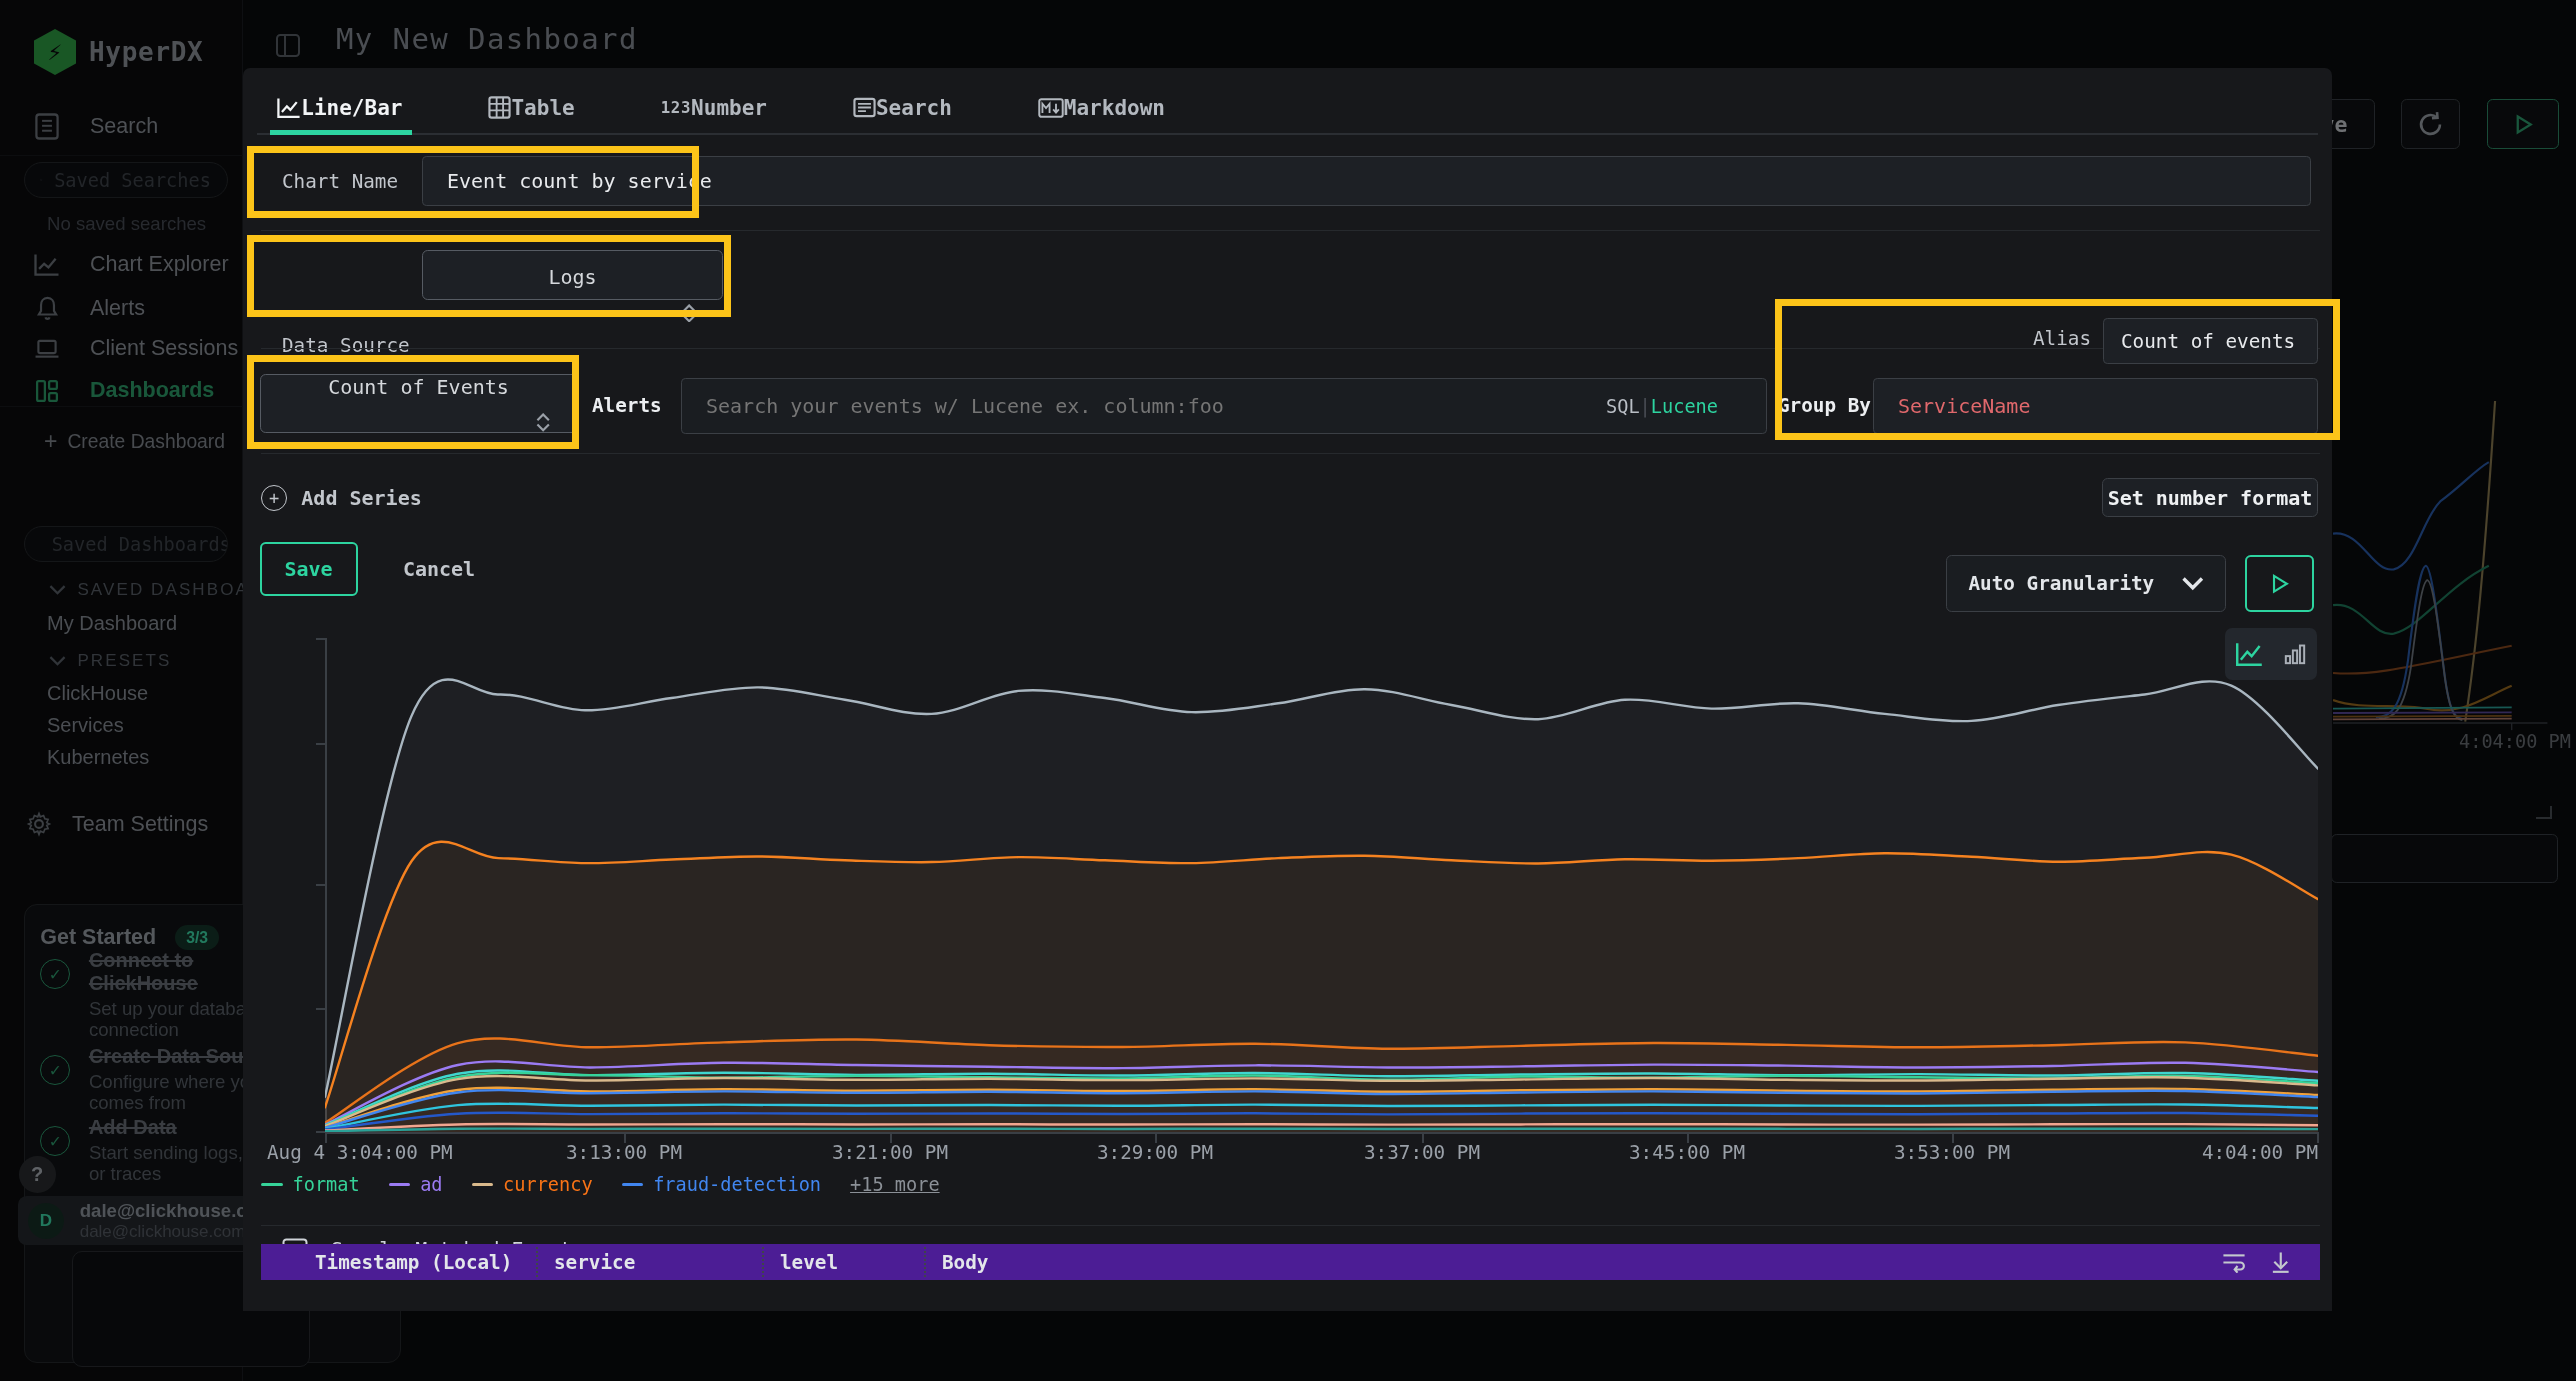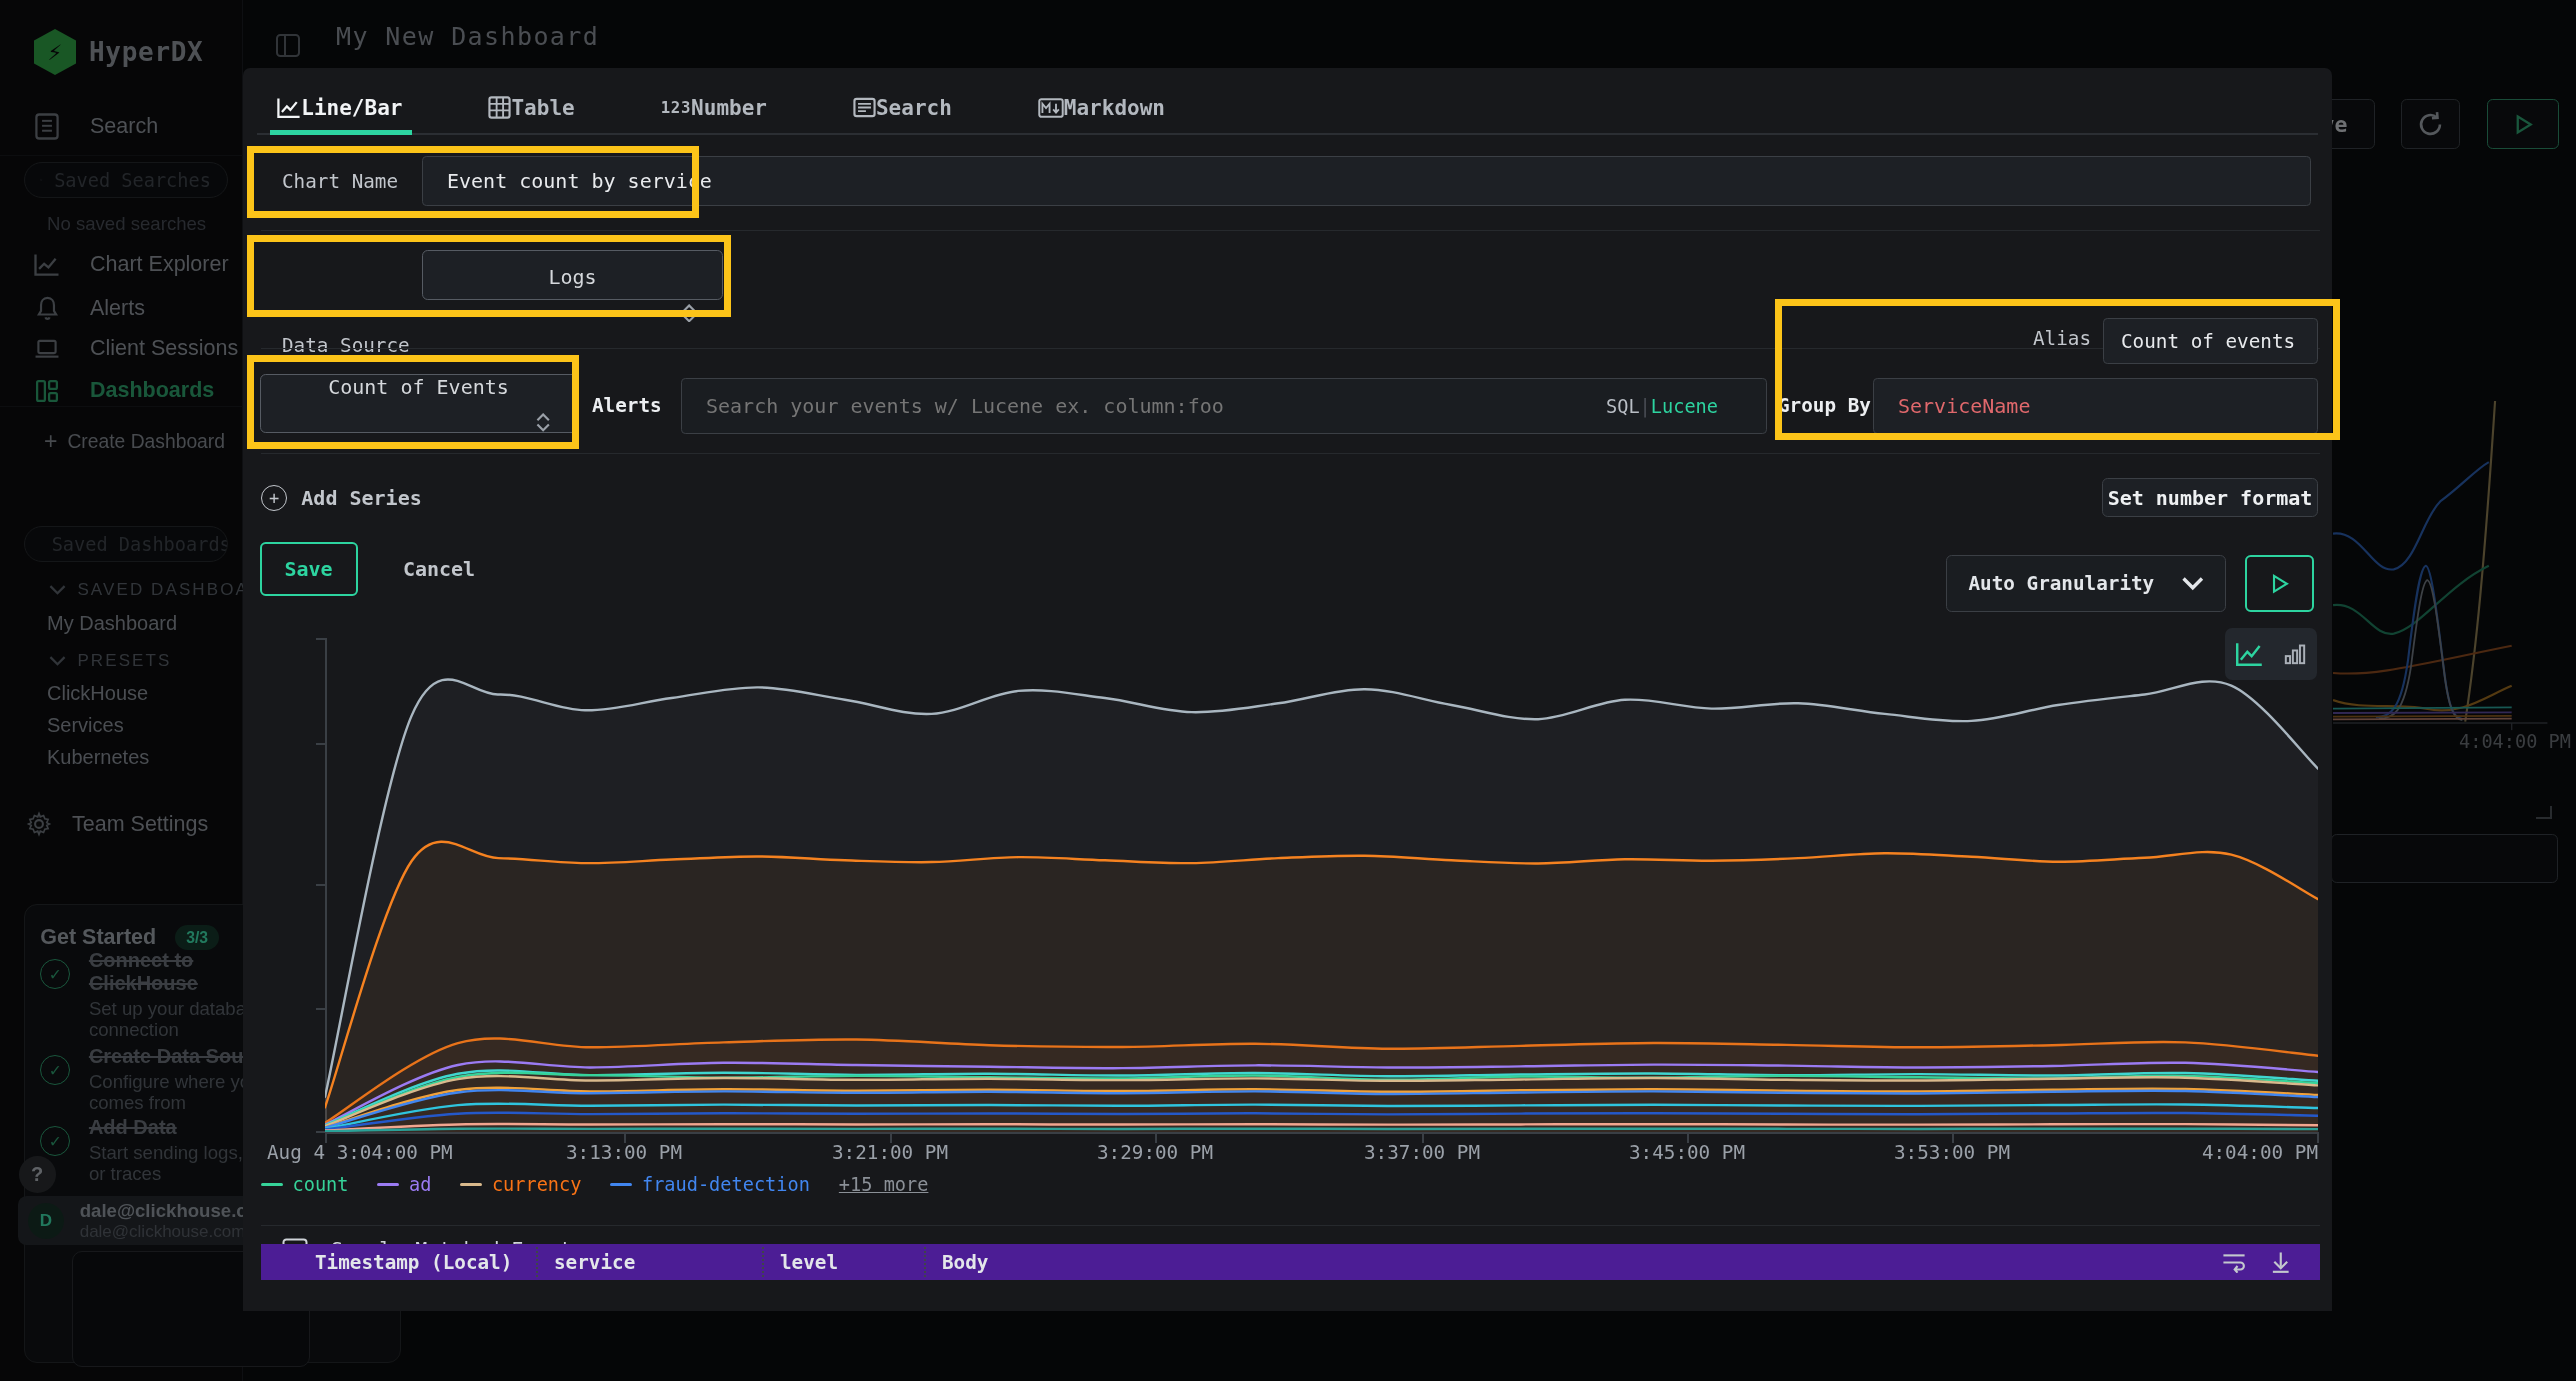--- a/index.html
+++ b/index.html
@@ -51,21 +51,21 @@
   .help-circle{position:absolute;left:18.6px;top:1156px;width:37px;height:37px;border-radius:50%;background:#2a2d31;color:#aeb3ba;font:bold 20px var(--sans);display:flex;align-items:center;justify-content:center;}
   .user-pill{position:absolute;left:18px;top:1196px;width:283px;height:49px;background:#26292e;border-radius:8.6px;display:flex;align-items:center;gap:15.7px;padding:0 10px;}
   .avatar{width:36px;height:36px;border-radius:50%;background:#173027;color:#3ddba9;font:bold 17px var(--sans);display:flex;align-items:center;justify-content:center;flex:none;}
   .user-email{font:bold 18.6px var(--sans);color:#9098a0;white-space:nowrap;}
   .user-email-sub{font:17px var(--sans);color:#565c64;white-space:nowrap;}
   .user-menu-outline{position:absolute;left:72px;top:1251px;width:238px;height:116px;border:1.4px solid #2a2d32;border-radius:10px;background:#0e1013;}
 
   
   .collapse-btn{position:absolute;left:276px;top:34px;width:24px;height:23px;border:2.1px solid #595f66;border-radius:4.3px;}
   .collapse-btn::after{content:"";position:absolute;left:6.4px;top:0;width:2.1px;height:100%;background:#595f66;}
-  .page-title{position:absolute;left:336px;top:21.5px;font:23px 29px var(--mono);font-size:25px;color:#878d95;letter-spacing:1.4px;white-space:nowrap;}
+  .page-title{position:absolute;left:336px;top:21.5px;font:23px 29px var(--mono);font-size:29px;color:#878d95;letter-spacing:1.4px;white-space:nowrap;}
   .tb-btn{position:absolute;top:99px;height:50px;border:1.4px solid #3a3f45;border-radius:5.7px;background:#101214;color:#c9ccd1;display:flex;align-items:center;justify-content:center;font:bold 21.5px var(--mono);}
   .tb-btn.green{border-color:#2e8b67;color:#2e9e6f;}
 
   
   .bg-strip{position:absolute;left:2333px;top:401px;width:243px;height:401px;}
   .bg-xlabel{position:absolute;left:2459px;top:731px;font:18.6px var(--mono);color:#6b7076;white-space:nowrap;}
   .bg-input{position:absolute;left:2331px;top:834px;width:227px;height:49px;border:1.4px solid #3a3f45;border-radius:5.7px;background:#0e1013;}
   .bg-resize{position:absolute;left:2536px;top:806px;width:15.7px;height:13px;border-right:2.9px solid #4a4f55;border-bottom:2.9px solid #4a4f55;}
 
   
@@ -493,21 +493,21 @@
     <div class="xlab" style="left:647px;transform:translateX(-50%);">3:21:00 PM</div>
     <div class="xlab" style="left:912px;transform:translateX(-50%);">3:29:00 PM</div>
     <div class="xlab" style="left:1179px;transform:translateX(-50%);">3:37:00 PM</div>
     <div class="xlab" style="left:1444px;transform:translateX(-50%);">3:45:00 PM</div>
     <div class="xlab" style="left:1709px;transform:translateX(-50%);">3:53:00 PM</div>
     <div class="xlab" style="left:2075px;transform:translateX(-100%);">4:04:00 PM</div>
 
     <div class="legend">
       <span class="legend-item" style="color: rgb(54, 211, 153);">
           <span class="legend-dash" style="background: rgb(54, 211, 153);"></span>
-          <span>count</span>
+          <span>format</span>
         </span>
       <span class="legend-item" style="color: rgb(155, 123, 243);">
           <span class="legend-dash" style="background: rgb(155, 123, 243);"></span>
           <span>ad</span>
         </span>
       <span class="legend-item" style="color: #f97316;">
           <span class="legend-dash" style="background: rgb(217, 185, 140);"></span>
           <span>currency</span>
         </span>
       <span class="legend-item" style="color: rgb(65, 134, 240);">

